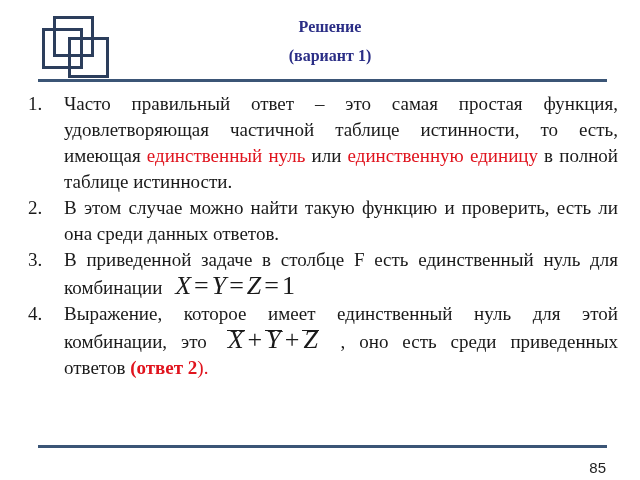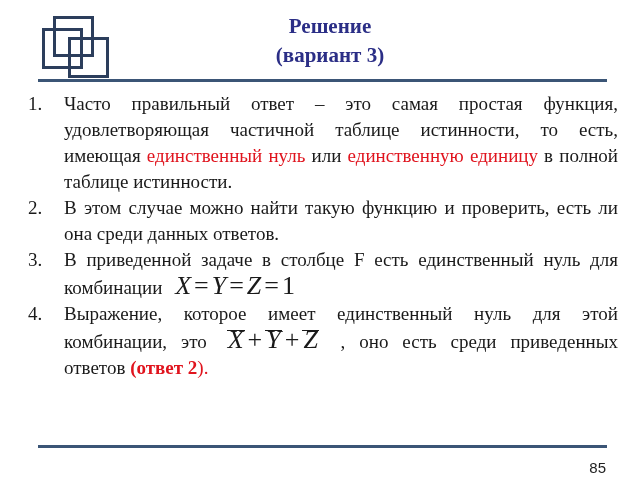--- a/index.html
+++ b/index.html
@@ -33,21 +33,21 @@
     .logo .sq3 { left: 28px; top: 23px; }
 
     .title {
       position: absolute;
       left: 230px;
       width: 200px;
       top: 12px;
       text-align: center;
       color: #2b2e86;
       font-weight: bold;
-      font-size: 21px;
+      font-size: 16px;
       line-height: 29px;
     }
     .rule {
       position: absolute;
       left: 38px;
       width: 569px;
       height: 3px;
       background: #3b5576;
     }
     .rule.top { top: 79px; }
@@ -101,21 +101,21 @@
 <body>
 
 <div class="logo">
   <div class="sq sq1"></div>
   <div class="sq sq2"></div>
   <div class="sq sq3"></div>
 </div>
 
 <div class="title">
   <div>Решение</div>
-  <div>(вариант 3)</div>
+  <div>(вариант 1)</div>
 </div>
 
 <div class="rule top"></div>
 
 <div class="content">
   <p class="item">
     <span class="num">1.</span>
     <span>Часто правильный ответ – это самая простая функция, удовлетворяющая частичной таблице истинности, то есть, имеющая </span><span class="red">единственный нуль</span><span> или </span><span class="red">единственную единицу</span><span> в полной таблице истинности.</span>
   </p>
   <p class="item">

